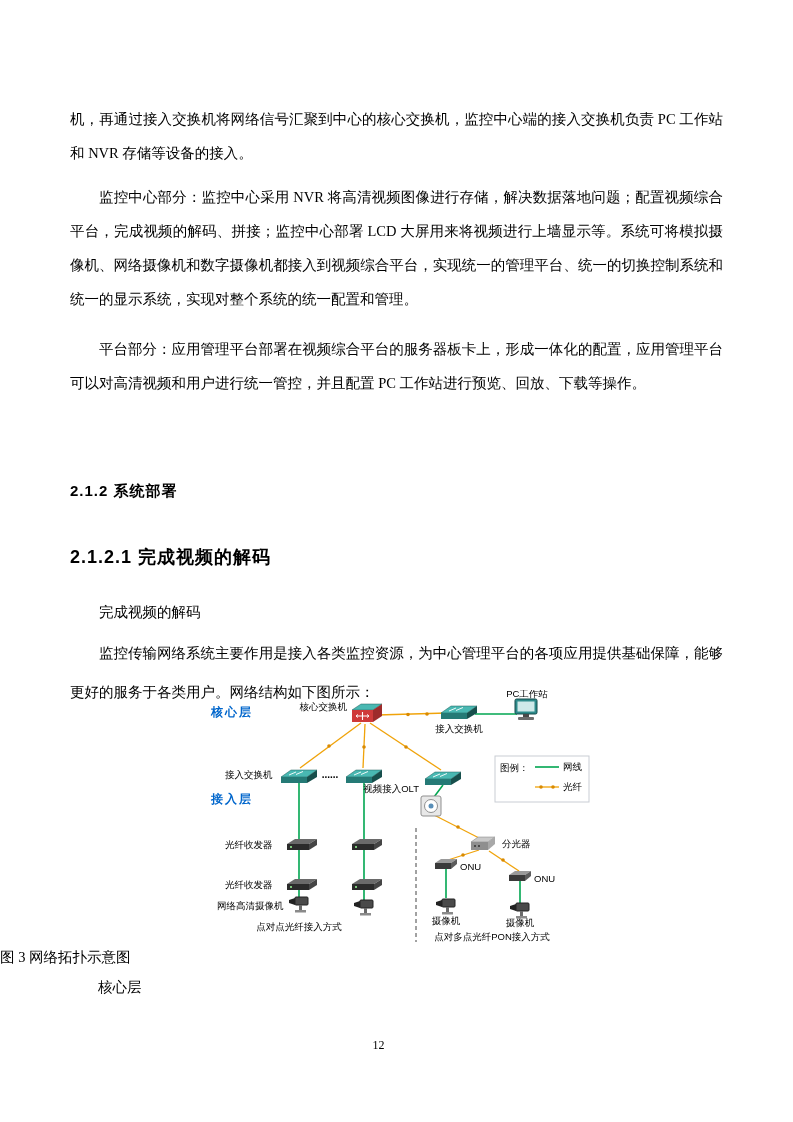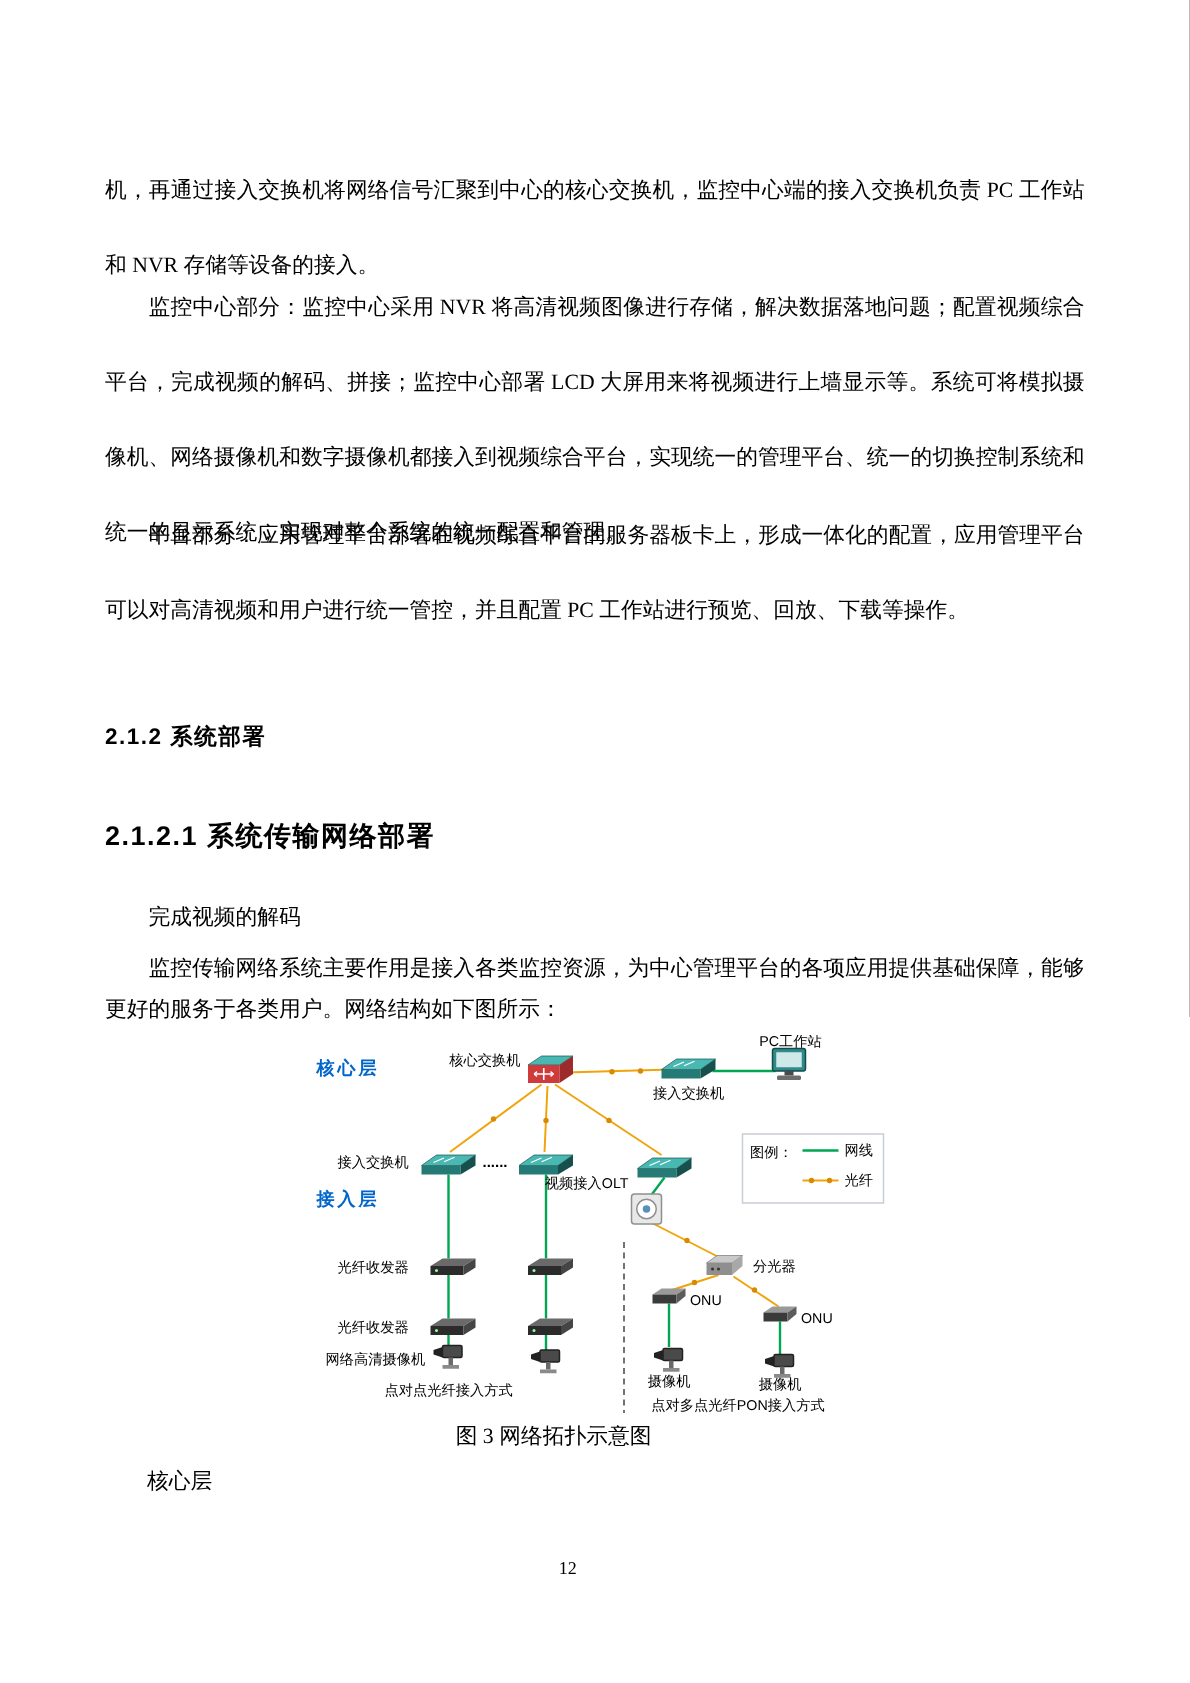--- a/index.html
+++ b/index.html
@@ -3,42 +3,42 @@
 <meta charset="utf-8">
 <style>
   html,body { margin:0; padding:0; background:#888; }
   .page {
     position:relative; width:793px; height:1122px; margin:0 auto;
     background:#ffffff; overflow:hidden;
     font-family:"Liberation Serif","DejaVu Serif",serif; color:#000;
   }
   .para {
     position:absolute; left:70px; width:653px;
-    font-size:14.5px; line-height:50px; text-align:justify;
+    font-size:14.5px; line-height:34px; text-align:justify;
   }
   .indent { text-indent:2em; }
   .h-sec {
     position:absolute; left:70px; top:482px; margin:0;
     font-family:"Liberation Sans","DejaVu Sans",sans-serif;
     font-size:15px; font-weight:bold; letter-spacing:1px;
   }
   .h-sub {
     position:absolute; left:70px; top:545px; margin:0;
     font-family:"Liberation Sans","DejaVu Sans",sans-serif;
     font-size:18px; font-weight:bold; letter-spacing:1px;
   }
   .design-title { top:602px; line-height:20px; }
-  .design-text  { top:634px; line-height:27px;font-family:Liberation Mono, monospace; }
+  .design-text  { top:634px; line-height:39px; }
   .p1 { top:102px; }
   .p2 { top:180px; }
   .p3 { top:332px; }
   .diagram { position:absolute; left:203px; top:690px; width:390px; height:258px; }
   .caption {
     position:absolute; left:0; top:948px; width:738px;
-    text-align:center; font-size:14.5px;
+    text-align:left; font-size:14.5px;
   }
   .after-text { position:absolute; left:98px; top:978px; font-size:14.5px; }
   .pagenum {
     position:absolute; left:0; top:1038px; width:757px;
     text-align:center; font-size:12px;
   }
   
   .d-label { font-family:"Liberation Sans","DejaVu Sans",sans-serif; font-size:9.5px; fill:#000; }
   .d-layer { font-family:"Liberation Sans","DejaVu Sans",sans-serif; font-size:12px; font-weight:bold; fill:#0066cc; letter-spacing:2px; }
   .d-dots  { font-family:"Liberation Sans","DejaVu Sans",sans-serif; font-size:10px; font-weight:bold; fill:#000; }
@@ -51,21 +51,21 @@
 </head>
 <body>
 
 <div class="page">
 
   <div class="para p1">机，再通过接入交换机将网络信号汇聚到中心的核心交换机，监控中心端的接入交换机负责 PC 工作站和 NVR 存储等设备的接入。</div>
   <div class="para p3 indent">平台部分：应用管理平台部署在视频综合平台的服务器板卡上，形成一体化的配置，应用管理平台可以对高清视频和用户进行统一管控，并且配置 PC 工作站进行预览、回放、下载等操作。</div>
   <div class="para p2 indent">监控中心部分：监控中心采用 NVR 将高清视频图像进行存储，解决数据落地问题；配置视频综合平台，完成视频的解码、拼接；监控中心部署 LCD 大屏用来将视频进行上墙显示等。系统可将模拟摄像机、网络摄像机和数字摄像机都接入到视频综合平台，实现统一的管理平台、统一的切换控制系统和统一的显示系统，实现对整个系统的统一配置和管理。</div>
 
   <h3 class="h-sec">2.1.2  系统部署</h3>
-  <h2 class="h-sub">2.1.2.1   系统传输网络部署</h2>
+  <h2 class="h-sub">2.1.2.1   完成视频的解码</h2>
 
   <div class="para design-title indent">完成视频的解码</div>
   <div class="para design-text indent">监控传输网络系统主要作用是接入各类监控资源，为中心管理平台的各项应用提供基础保障，能够更好的服务于各类用户。网络结构如下图所示：</div>
 
   <div class="diagram">
     <svg width="390" height="258" viewBox="0 0 390 258">
       <defs>
         <g id="sym-switch">
           <polygon points="0,9 10,2 36,2 26,9" fill="#49b8b2" stroke="#1c5c59" stroke-width="0.5"></polygon>
           <polygon points="0,9 26,9 26,15 0,15" fill="#257a76"></polygon>

